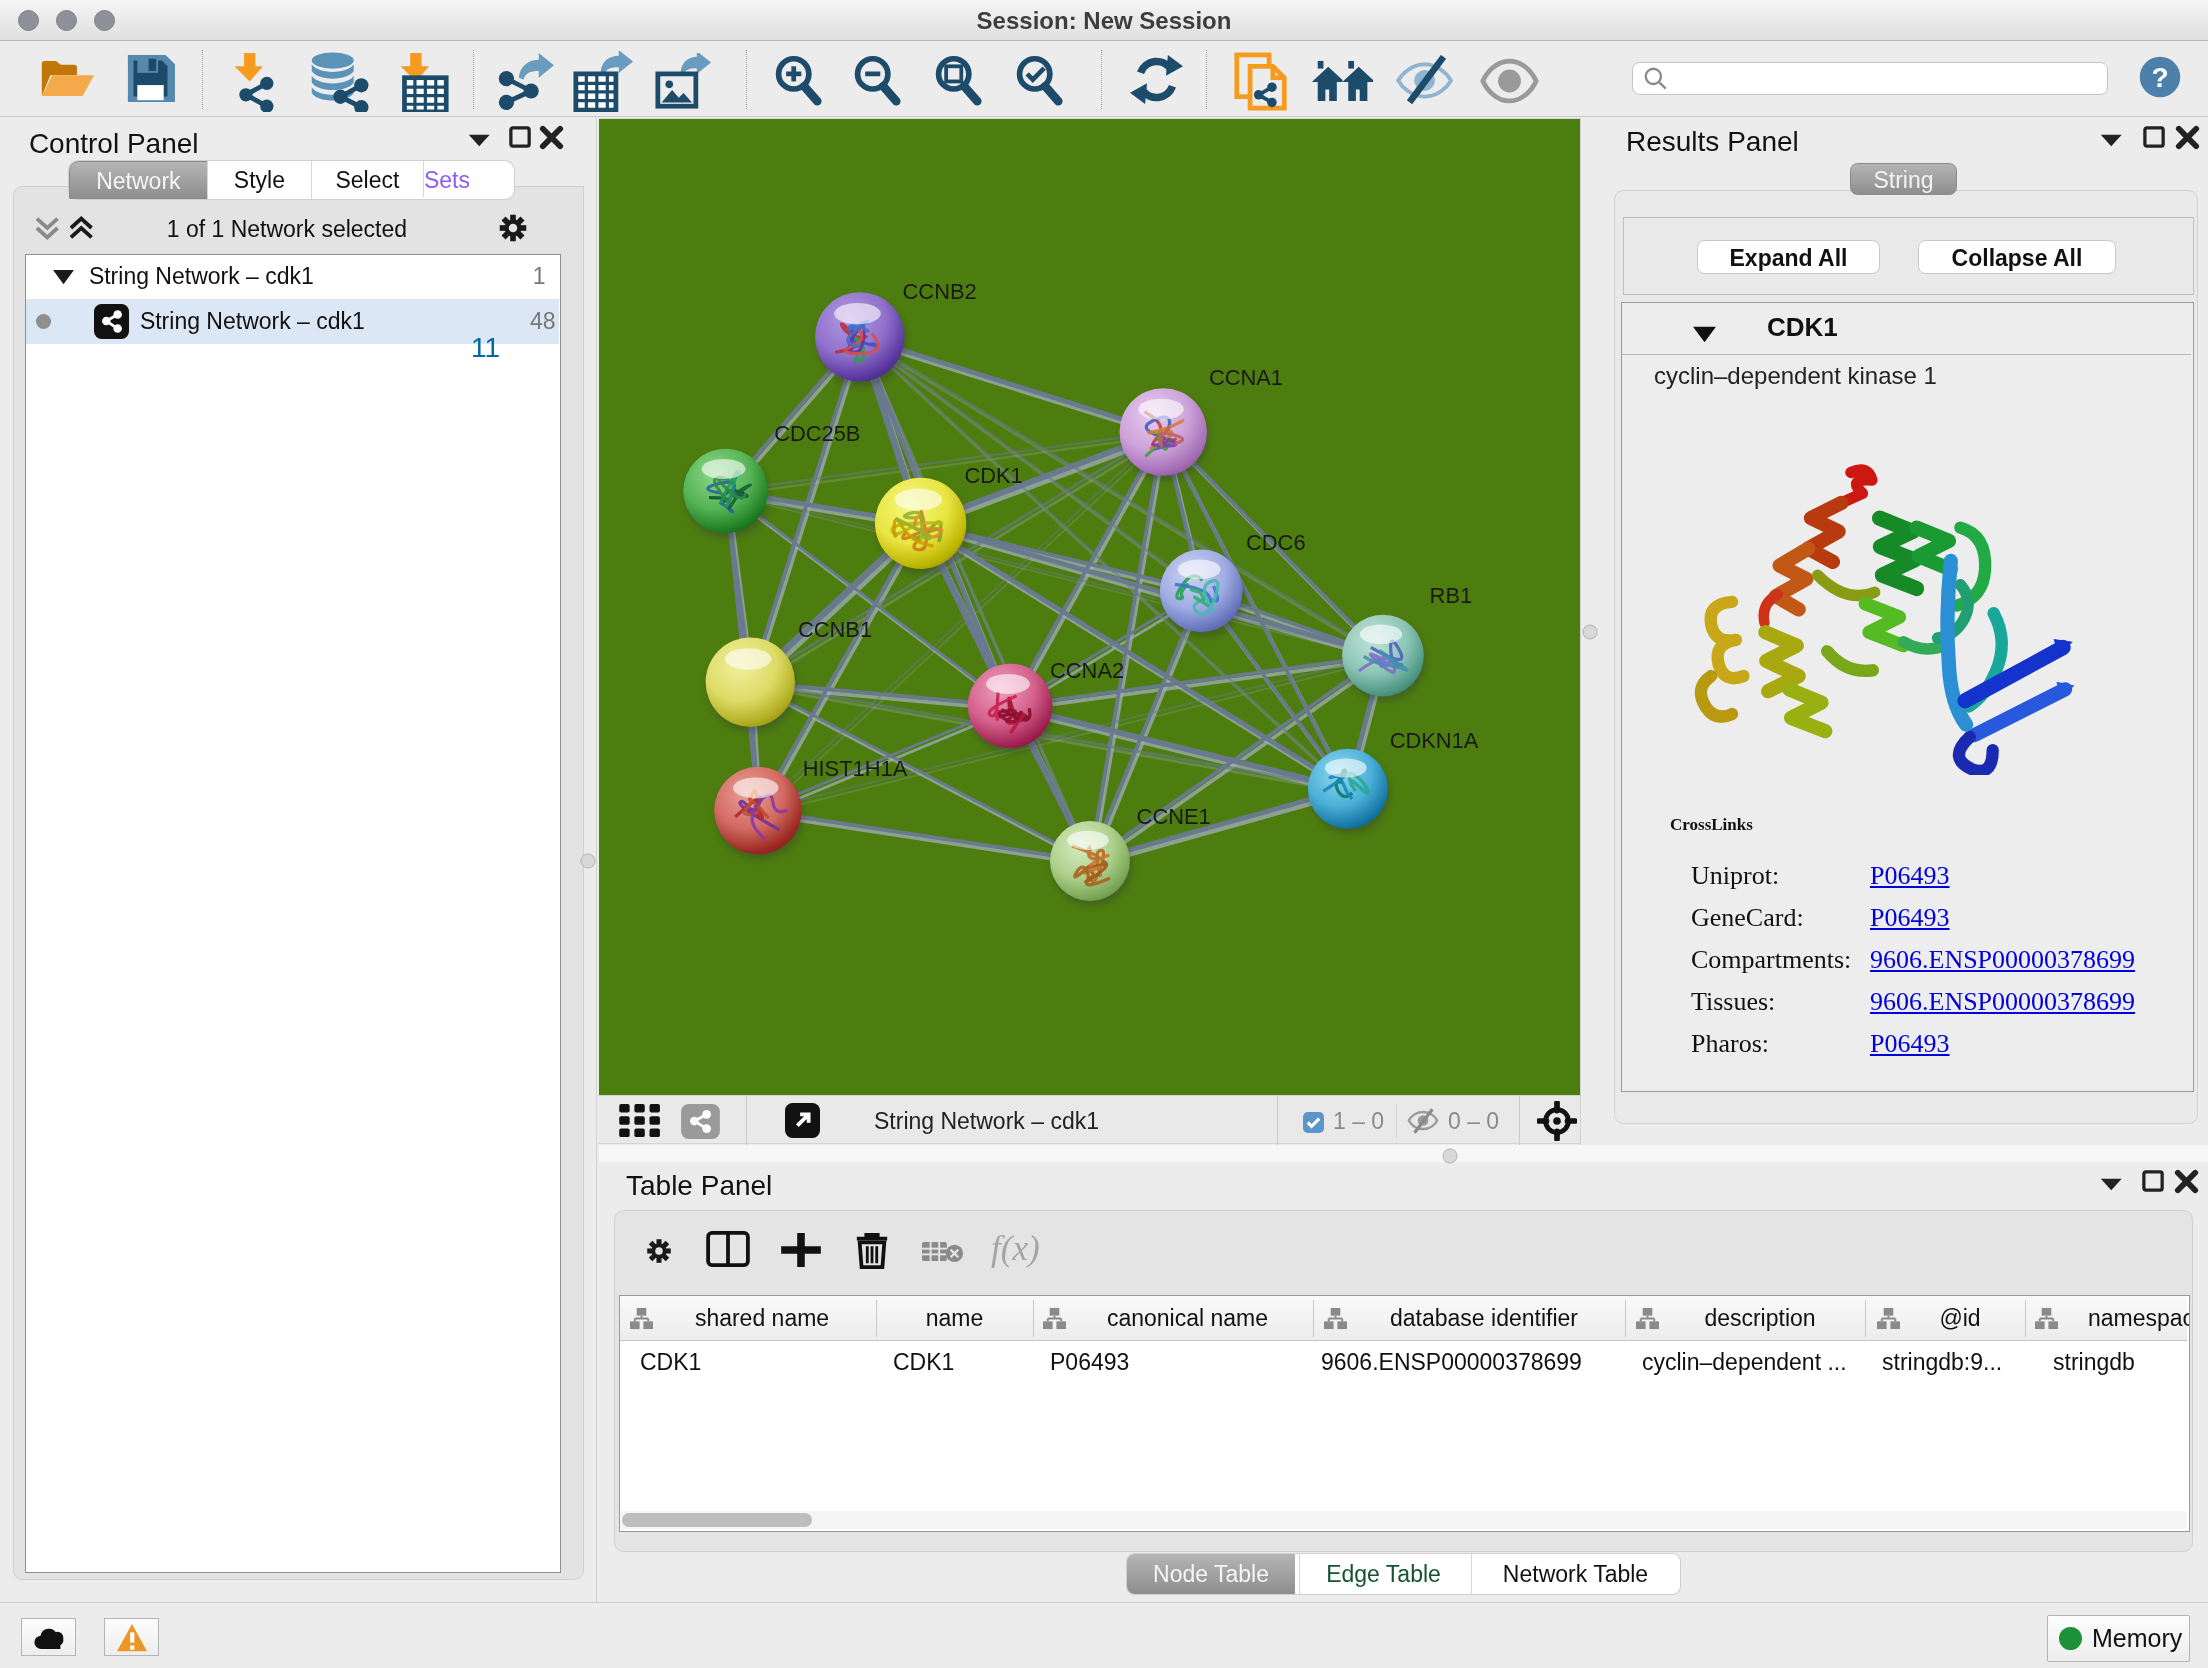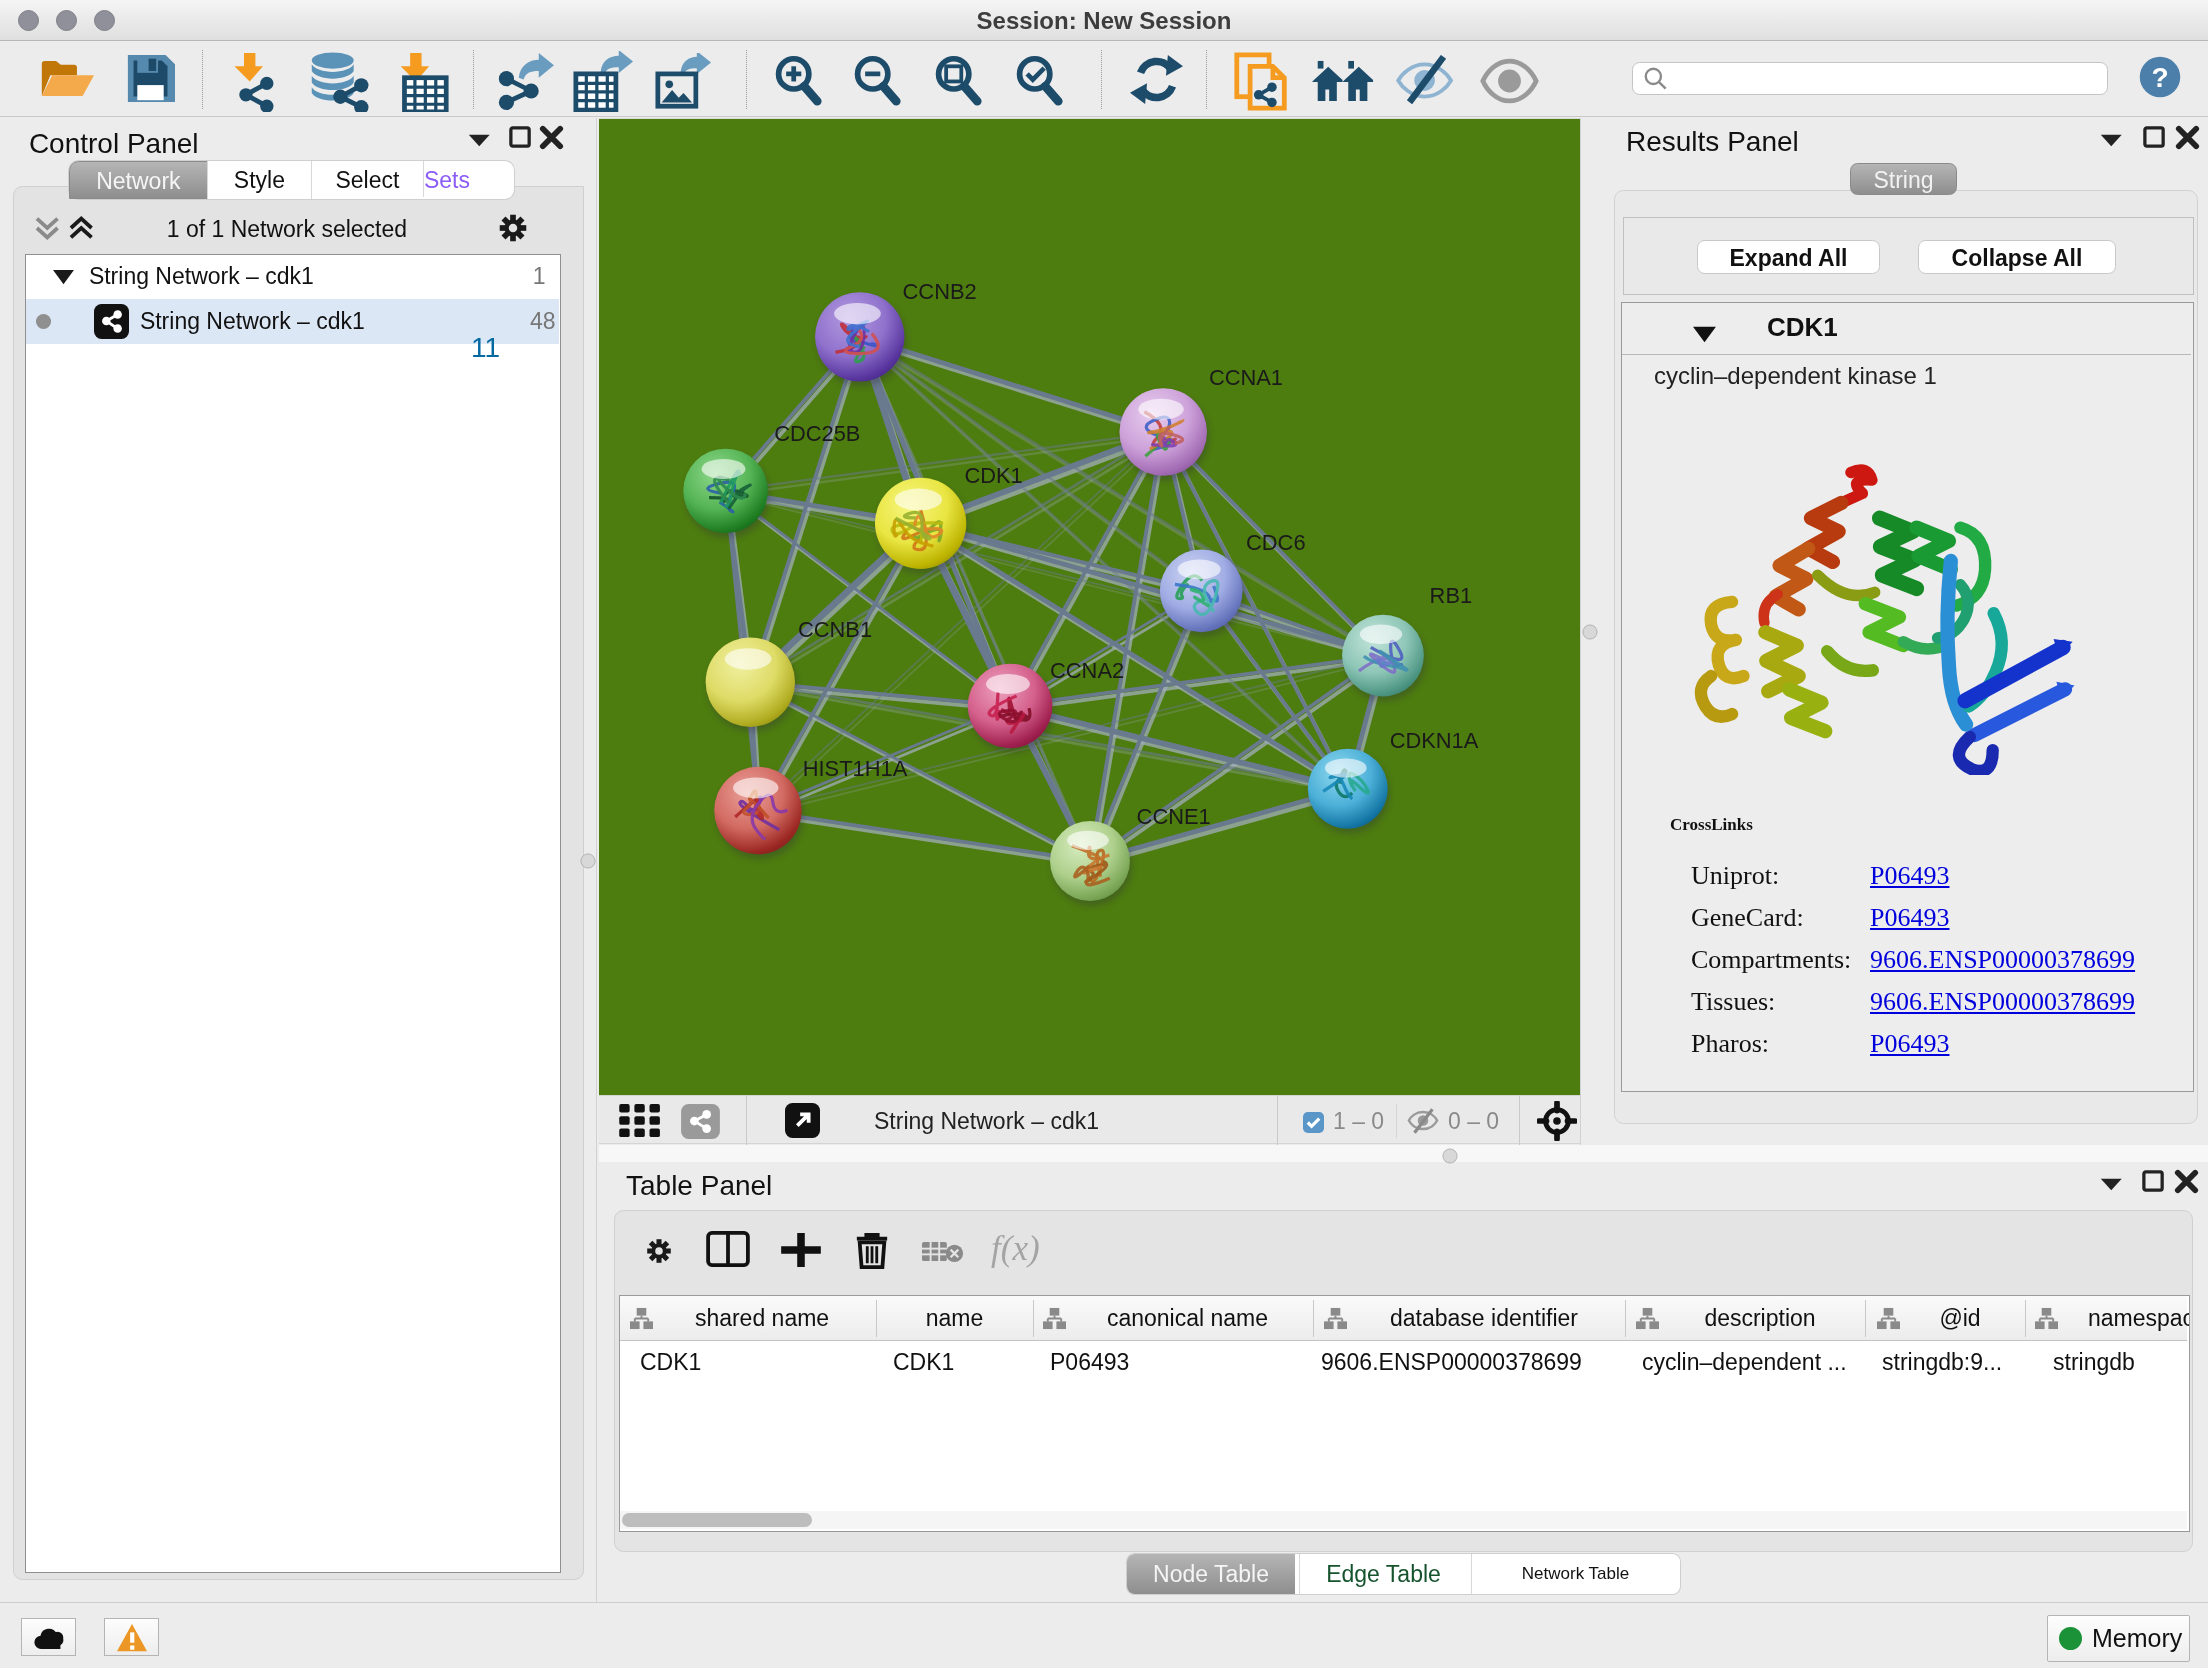--- a/index.html
+++ b/index.html
@@ -799,21 +799,21 @@
     <div class="rcell abs" style="left:1262px;top:53px;">stringdb:9...</div>
     <div class="rcell abs" style="left:1433px;top:53px;">stringdb</div>
     <div class="abs" style="left:0px;top:215px;width:1567px;height:18px;background:#f5f5f5;">
       <div style="position:absolute;left:1.9px;top:1.9px;width:190px;height:14.3px;background:#bdbdbd;border-radius:7.6px;"></div>
     </div>
   </div>
 
   <div class="abs" style="left:528px;top:392px;width:553px;height:40px;background:#fff;border-radius:7.6px;box-shadow:0 0 0 1px #cfcfcf;"></div>
   <div class="abs" style="left:528px;top:392px;width:168px;height:40px;background:linear-gradient(#b5b5b5,#8e8e8e);border-radius:7.6px 0 0 7.6px;text-align:center;line-height:40px;font-size:23px;color:#f5f5f5;">Node Table</div>
   <div class="abs" style="left:700px;top:392px;width:168px;height:40px;border-left:1px solid #d8d8d8;text-align:center;line-height:40px;font-size:23px;color:#14532d;">Edge Table</div>
-  <div class="abs" style="left:872px;top:392px;width:208px;height:40px;border-left:1px solid #d8d8d8;text-align:center;line-height:40px;font-size:17px;color:#111;">Network Table</div>
+  <div class="abs" style="left:872px;top:392px;width:208px;height:40px;border-left:1px solid #d8d8d8;text-align:center;line-height:40px;font-size:23px;color:#111;">Network Table</div>
 </div>
 
 <div id="statusbar">
   <div class="abs" style="left:21px;top:15px;width:55px;height:38px;background:linear-gradient(#fdfdfd,#ededed);border:1.9px solid #b4b4b4;">
     <svg style="position:absolute;left:9.5px;top:6.7px;" width="36" height="25" viewBox="0 0 38 26">
       <path d="M10 24 a7 7 0 0 1 -1 -14 a9 9 0 0 1 17 -2 a6.5 6.5 0 0 1 4 12 l0 4 z" fill="#111"></path>
       <circle cx="27" cy="12" r="6" fill="#111"></circle>
     </svg>
   </div>
   <div class="abs" style="left:104px;top:15px;width:55px;height:38px;background:linear-gradient(#fdfdfd,#ededed);border:1.9px solid #b4b4b4;">

